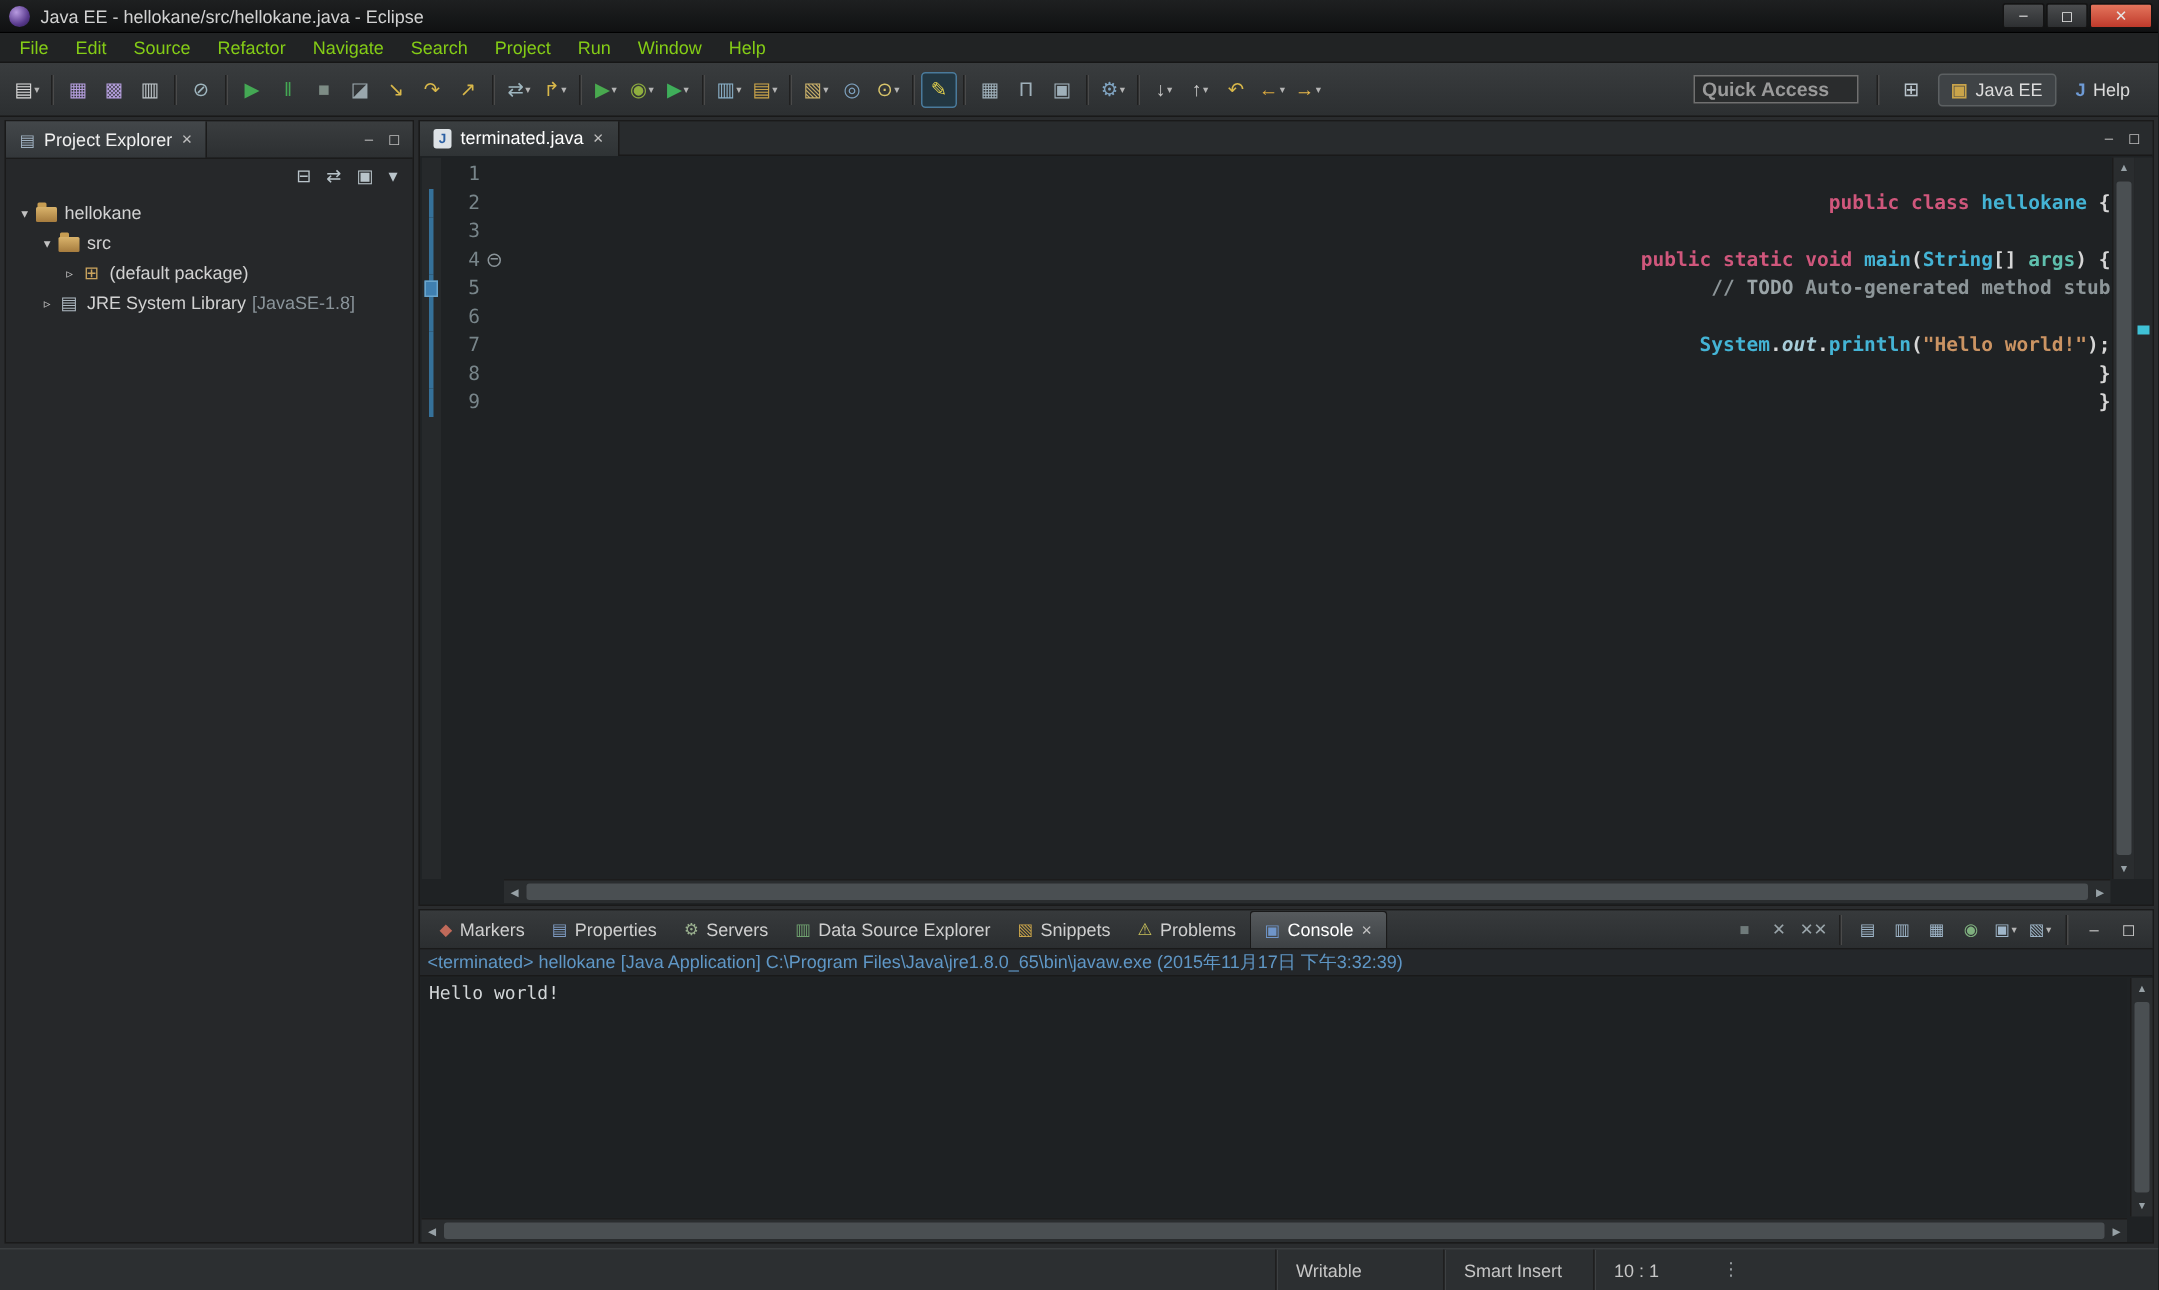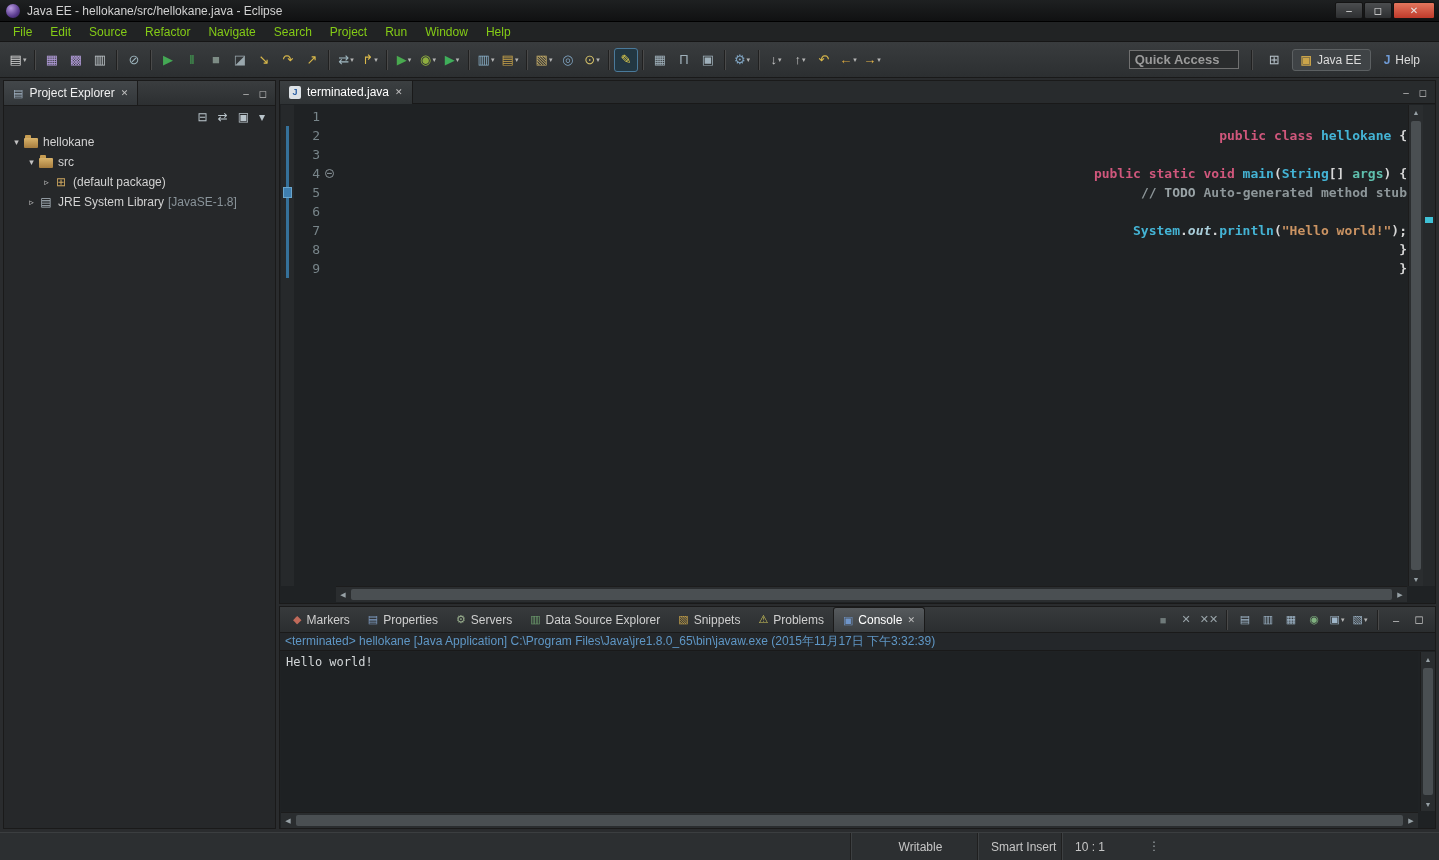--- a/index.html
+++ b/index.html
@@ -148,21 +148,21 @@
     color:#d2d6d8; padding:3px 5px; white-space:pre; }
   .bottom .vscroll { top:45px; right:0; bottom:17px; }
   .bottom .hscroll { left:1px; right:17px; bottom:0; }
 
   
   .statusbar { position:absolute; left:0; right:0; bottom:0; height:28px; background:#2c2f31;
     border-top:1px solid #3b3e40; font-size:12px; color:#c6c6c6; }
   .status-cells { position:absolute; left:850px; top:0; bottom:0; display:flex; }
   .status-cell { display:flex; align-items:center; padding-left:13px;
     border-left:1px solid #1f1f1f; box-shadow:inset 1px 0 0 #3d4042; }
-  .status-cell:nth-child(1){ width:127px;justify-content:center; } .status-cell:nth-child(2){ width:84px; }
+  .status-cell:nth-child(1){ width:112px; } .status-cell:nth-child(2){ width:100px; }
   .status-cell:nth-child(3){ width:95px;text-align:center; }
   .status-overflow { position:absolute; left:1148px; top:6px; color:#9aa0a4; font-size:12px; }
 </style>
 </head>
 <body>
 
 <div id="app">
 
   <div class="titlebar">
     <span class="app-icon"></span>

